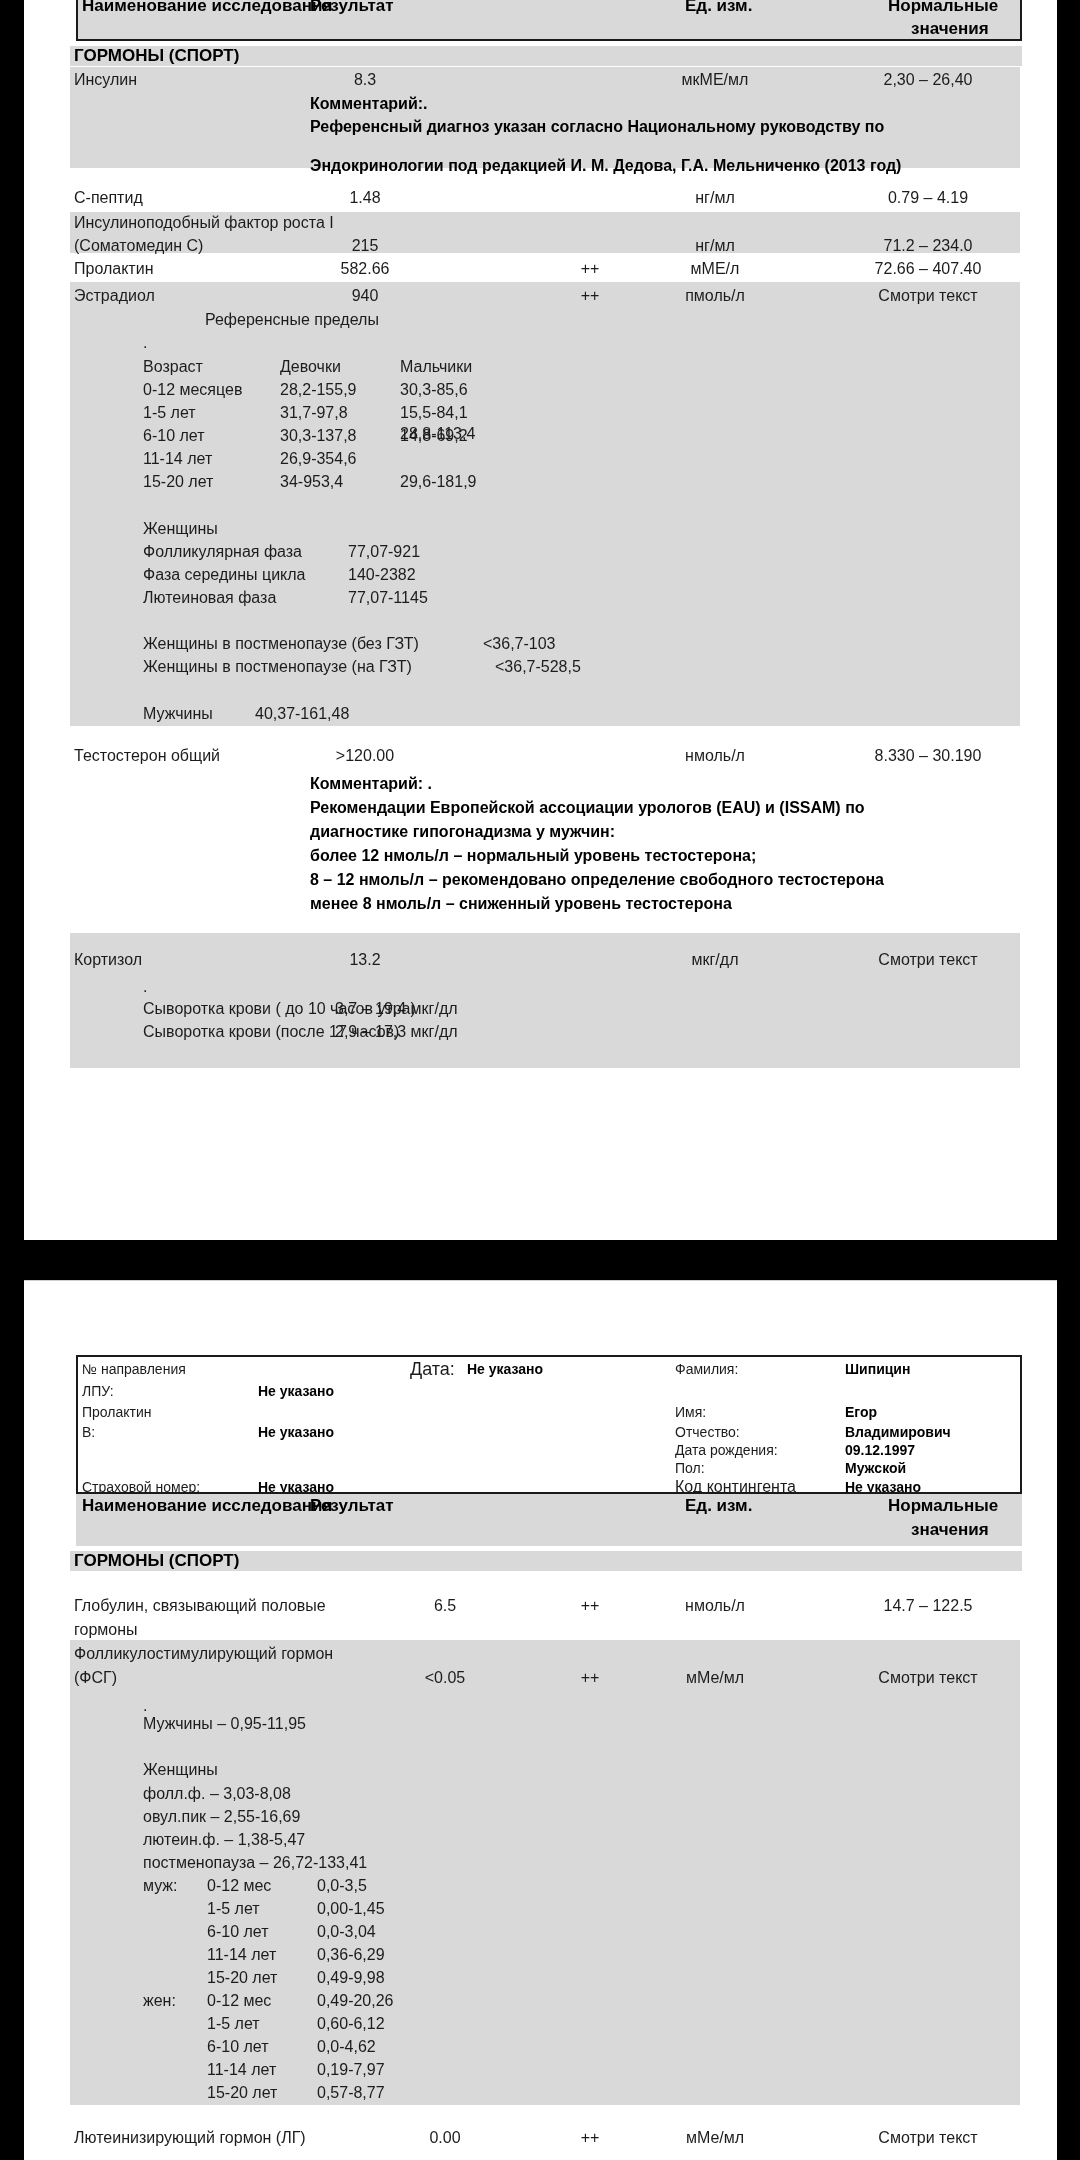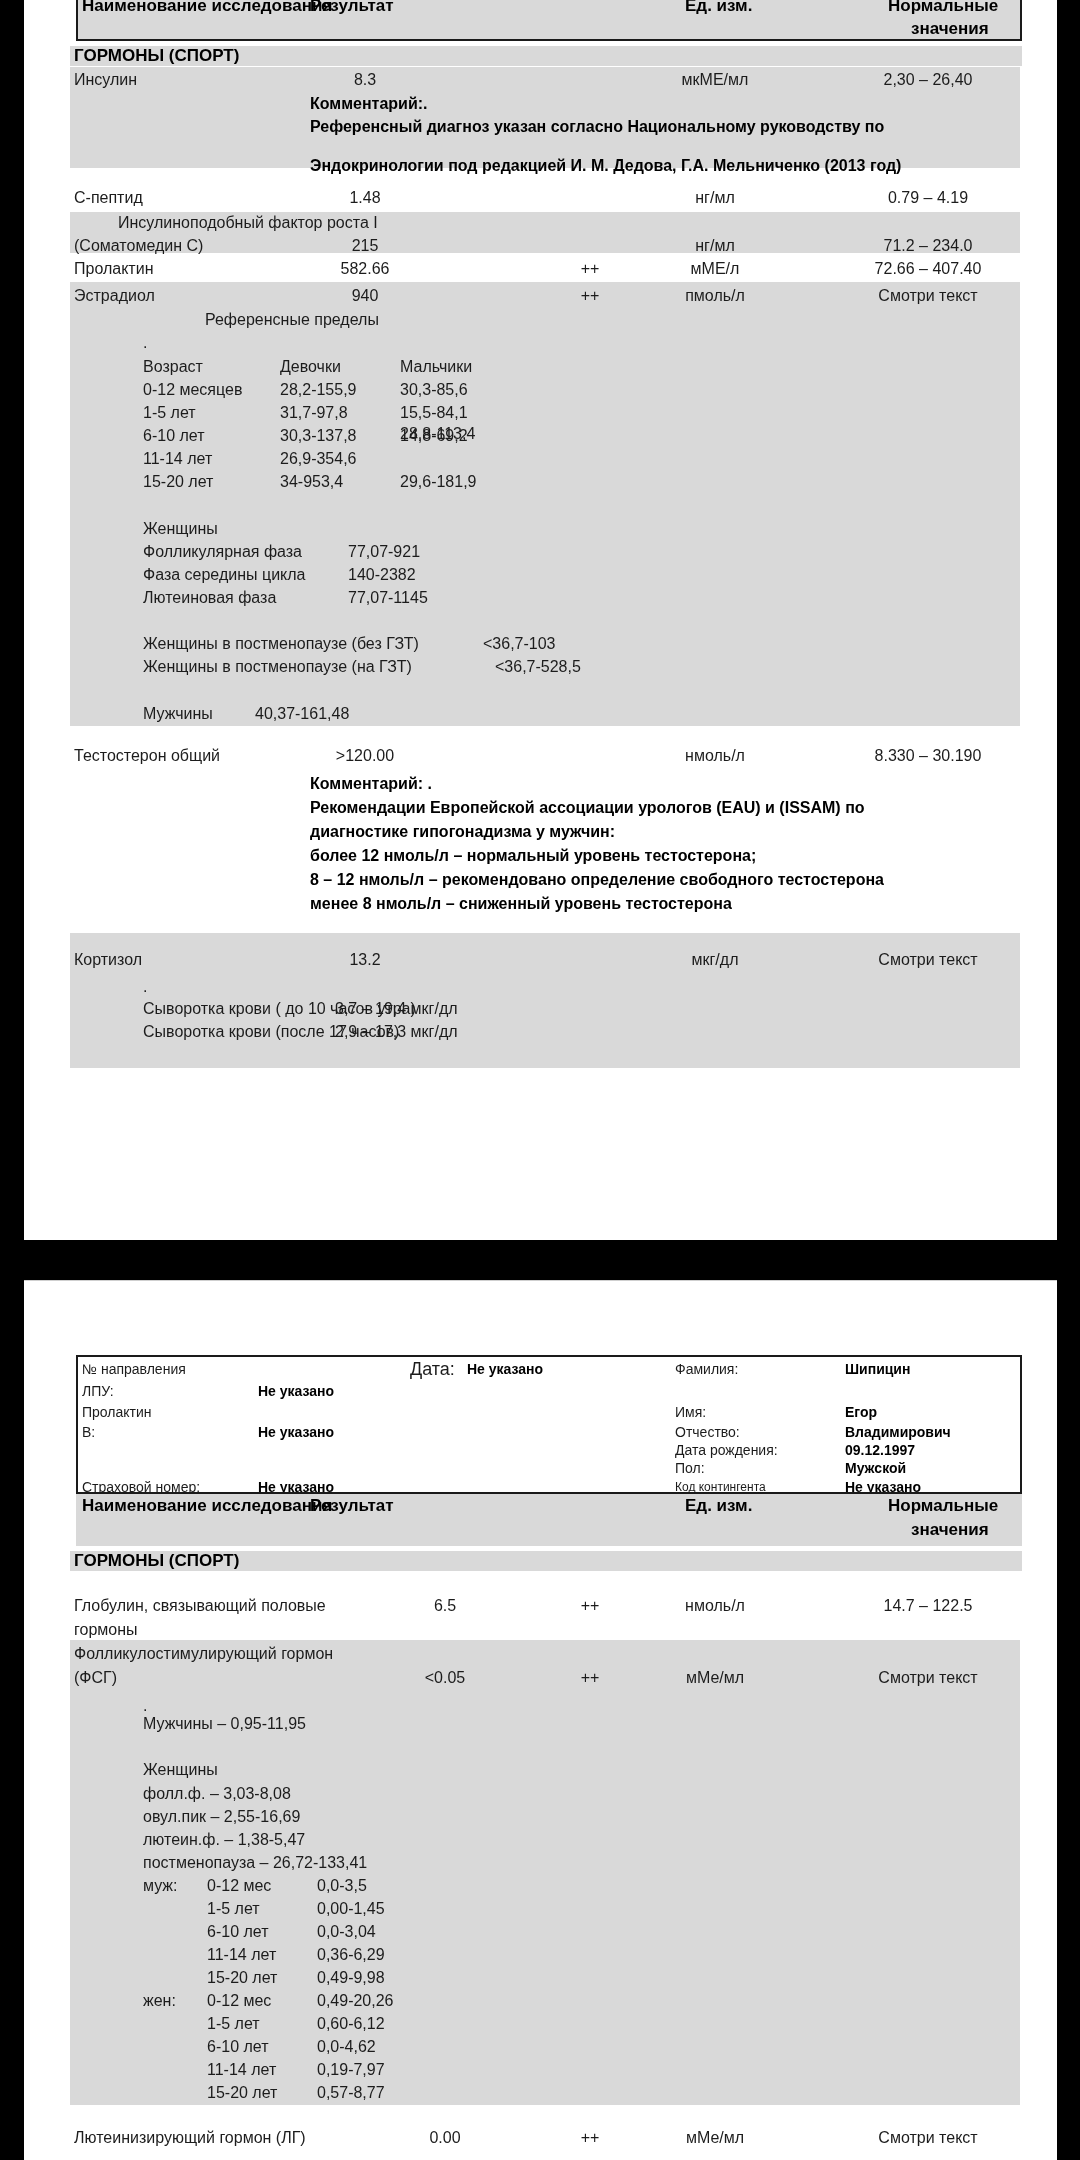--- a/index.html
+++ b/index.html
@@ -41,21 +41,21 @@
     <span class="seg c" style="top: 70px; left: 928px;">2,30 – 26,40</span>
     <span class="seg b" style="top: 94px; left: 310px;">Комментарий:.</span>
     <span class="seg b" style="top: 117px; left: 310px;">Референсный диагноз указан согласно Национальному руководству по</span>
     <span class="seg b" style="top: 156px; left: 310px;">Эндокринологии под редакцией И. М. Дедова, Г.А. Мельниченко (2013 год)</span>
     <div class="block bg-white" style="top: 186px; left: 70px; width: 950px; height: 24px;"></div>
     <span class="seg" style="top: 188px; left: 74px;">С-пептид</span>
     <span class="seg c" style="top: 188px; left: 365px;">1.48</span>
     <span class="seg c" style="top: 188px; left: 715px;">нг/мл</span>
     <span class="seg c" style="top: 188px; left: 928px;">0.79 – 4.19</span>
     <div class="block bg-gray" style="top: 212px; left: 70px; width: 950px; height: 41px;"></div>
-    <span class="seg" style="top: 213px; left: 74px; margin-left: 44px;">Инсулиноподобный фактор роста I</span>
+    <span class="seg" style="top: 213px; left: 74px;">Инсулиноподобный фактор роста I</span>
     <span class="seg" style="top: 236px; left: 74px;">(Соматомедин С)</span>
     <span class="seg c" style="top: 236px; left: 365px;">215</span>
     <span class="seg c" style="top: 236px; left: 715px;">нг/мл</span>
     <span class="seg c" style="top: 236px; left: 928px;">71.2 – 234.0</span>
     <div class="block bg-white" style="top: 256px; left: 70px; width: 950px; height: 24px;"></div>
     <span class="seg" style="top: 259px; left: 74px;">Пролактин</span>
     <span class="seg c" style="top: 259px; left: 365px;">582.66</span>
     <span class="seg c" style="top: 259px; left: 590px;">++</span>
     <span class="seg c" style="top: 259px; left: 715px;">мМЕ/л</span>
     <span class="seg c" style="top: 259px; left: 928px;">72.66 – 407.40</span>
@@ -133,21 +133,21 @@
     <span class="seg" style="top: 1422px; left: 82px; font-size: 14px;">В:</span>
     <span class="seg b" style="top: 1422px; left: 258px; font-size: 14px;">Не указано</span>
     <span class="seg" style="top: 1422px; left: 675px; font-size: 14px;">Отчество:</span>
     <span class="seg b" style="top: 1422px; left: 845px; font-size: 14px;">Владимирович</span>
     <span class="seg" style="top: 1440px; left: 675px; font-size: 14px;">Дата рождения:</span>
     <span class="seg b" style="top: 1440px; left: 845px; font-size: 14px;">09.12.1997</span>
     <span class="seg" style="top: 1458px; left: 675px; font-size: 14px;">Пол:</span>
     <span class="seg b" style="top: 1458px; left: 845px; font-size: 14px;">Мужской</span>
     <span class="seg" style="top: 1477px; left: 82px; font-size: 14px;">Страховой номер:</span>
     <span class="seg b" style="top: 1477px; left: 258px; font-size: 14px;">Не указано</span>
-    <span class="seg" style="top: 1477px; left: 675px; font-size: 12px;">Код контингента</span>
+    <span class="seg" style="top: 1477px; left: 675px; font-size: 16px;">Код контингента</span>
     <span class="seg b" style="top: 1477px; left: 845px; font-size: 14px;">Не указано</span>
     <div class="block bg-gray bd-top" style="top: 1492px; left: 76px; width: 946px; height: 54px;"></div>
     <span class="seg b" style="top: 1496px; left: 82px; font-size: 17px;">Наименование исследования</span>
     <span class="seg b" style="top: 1496px; left: 310px; font-size: 17px;">Результат</span>
     <span class="seg b" style="top: 1496px; left: 685px; font-size: 17px;">Ед. изм.</span>
     <span class="seg b" style="top: 1496px; left: 888px; font-size: 17px;">Нормальные</span>
     <span class="seg b" style="top: 1520px; left: 911px; font-size: 17px;">значения</span>
     <div class="block bg-gray" style="top: 1551px; left: 70px; width: 952px; height: 20px;"></div>
     <span class="seg b" style="top: 1551px; left: 74px; font-size: 17px;">ГОРМОНЫ (СПОРТ)</span>
     <div class="block bg-white" style="top: 1593px; left: 70px; width: 950px; height: 48px;"></div>

